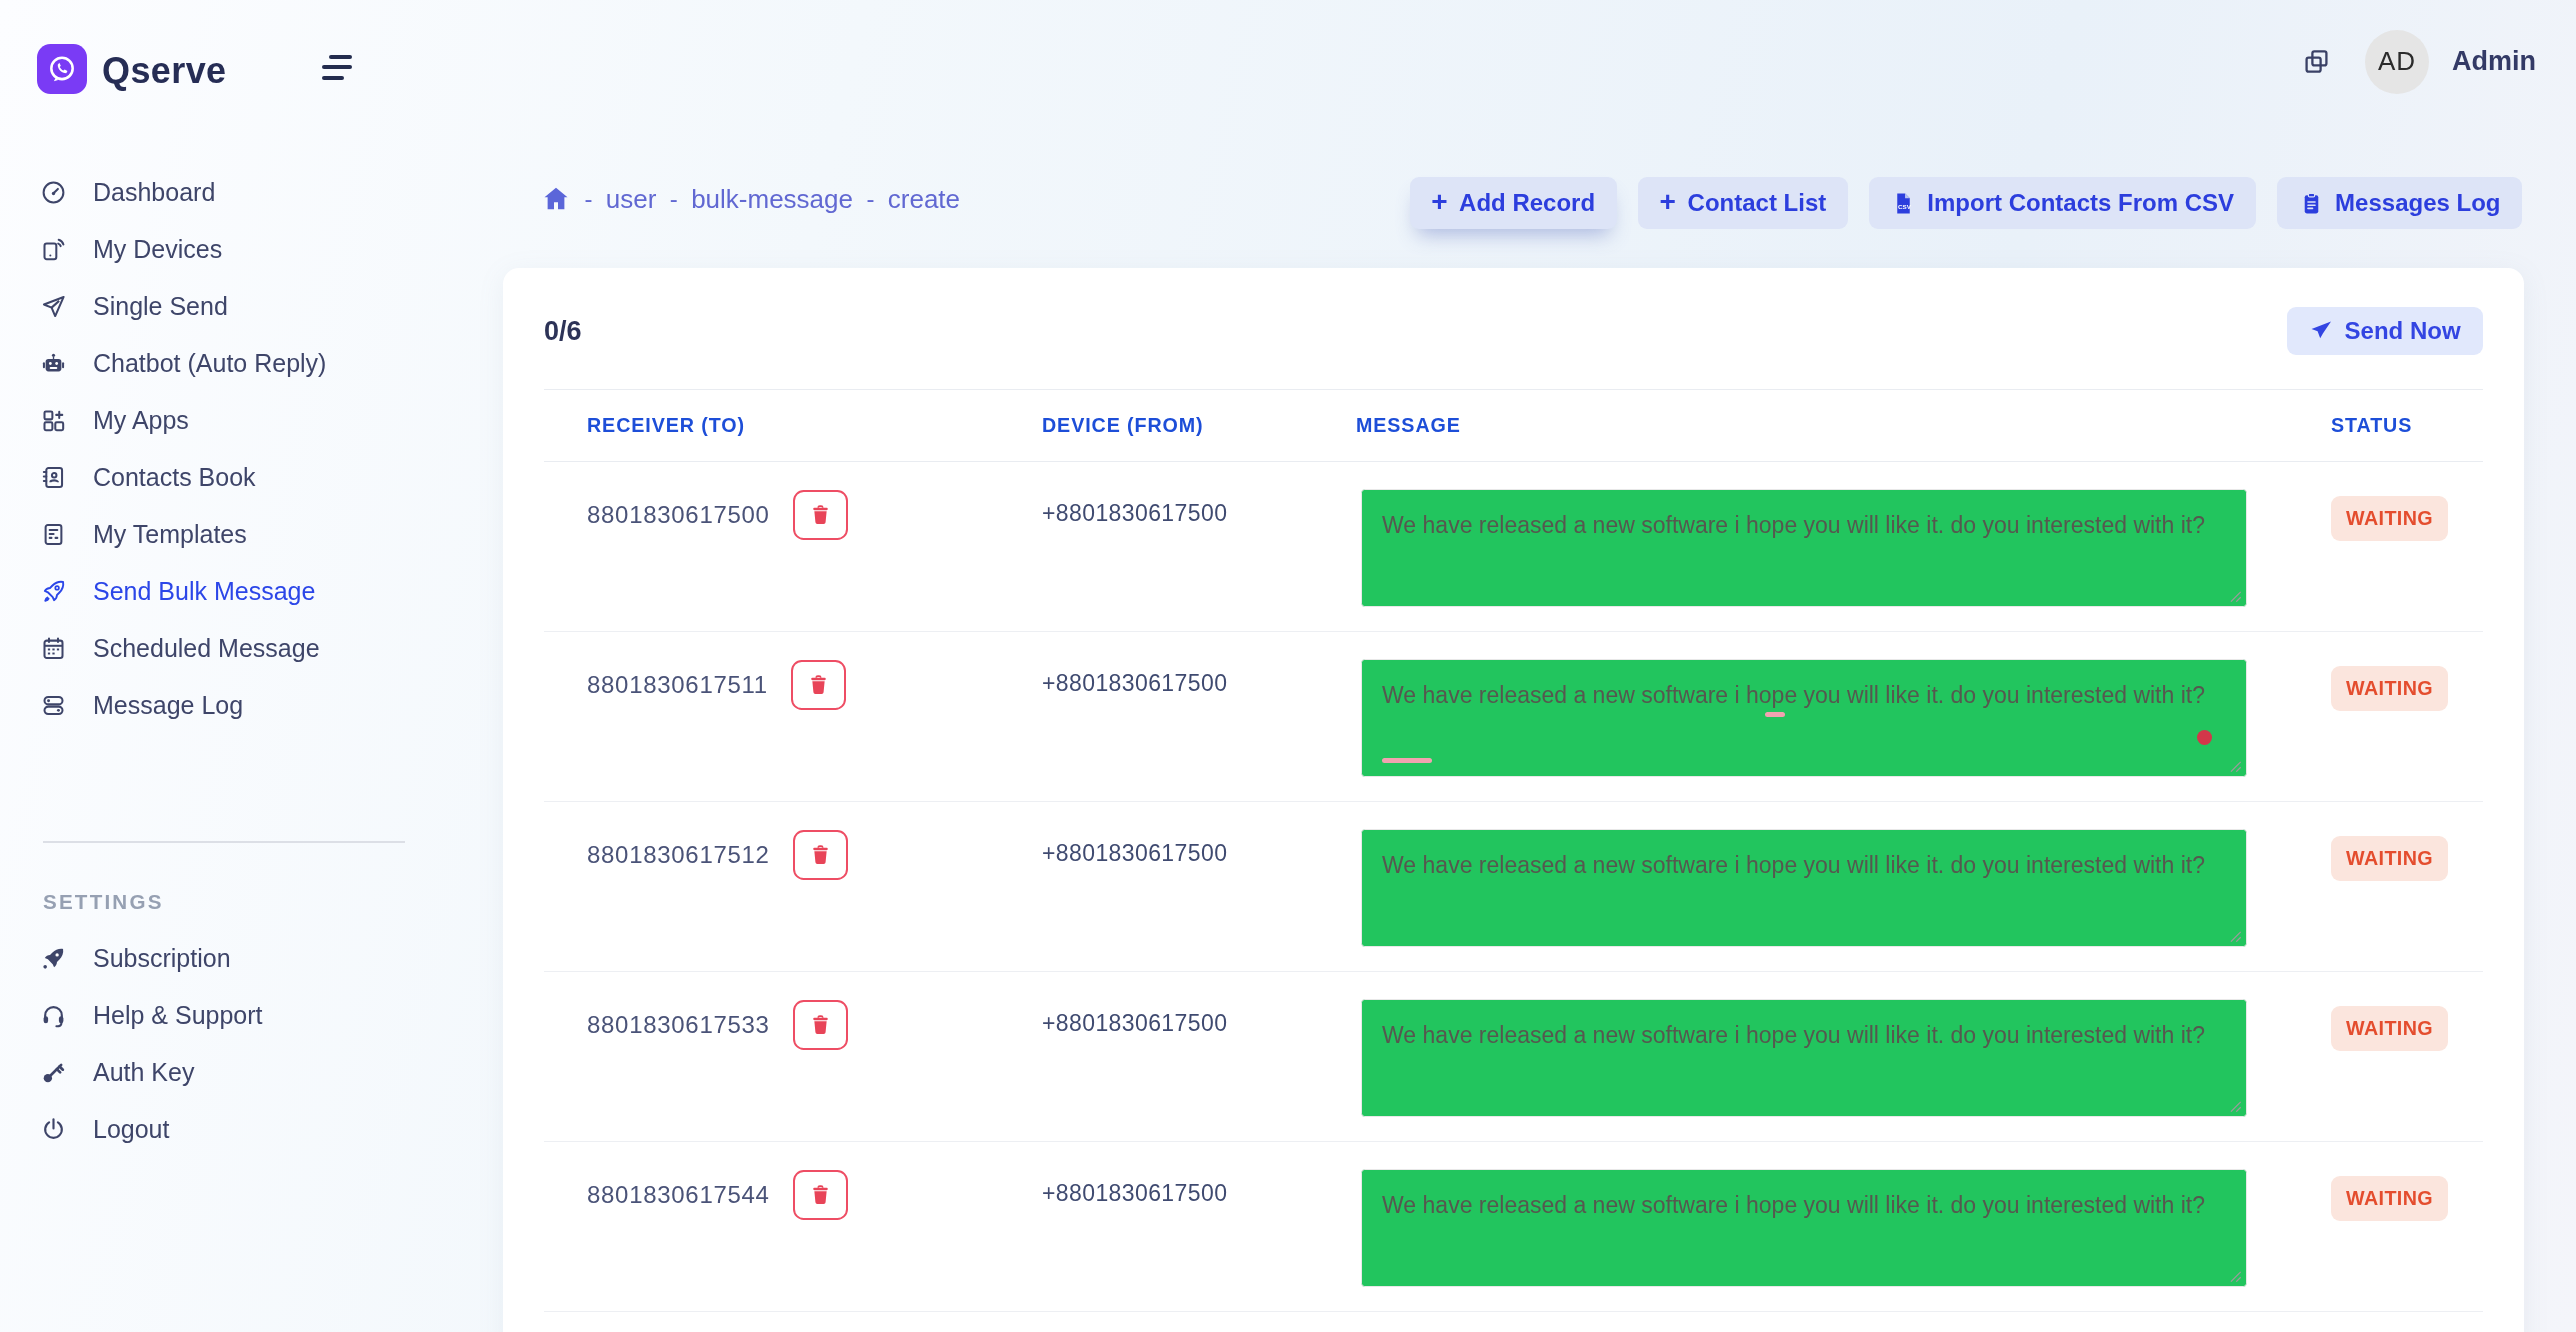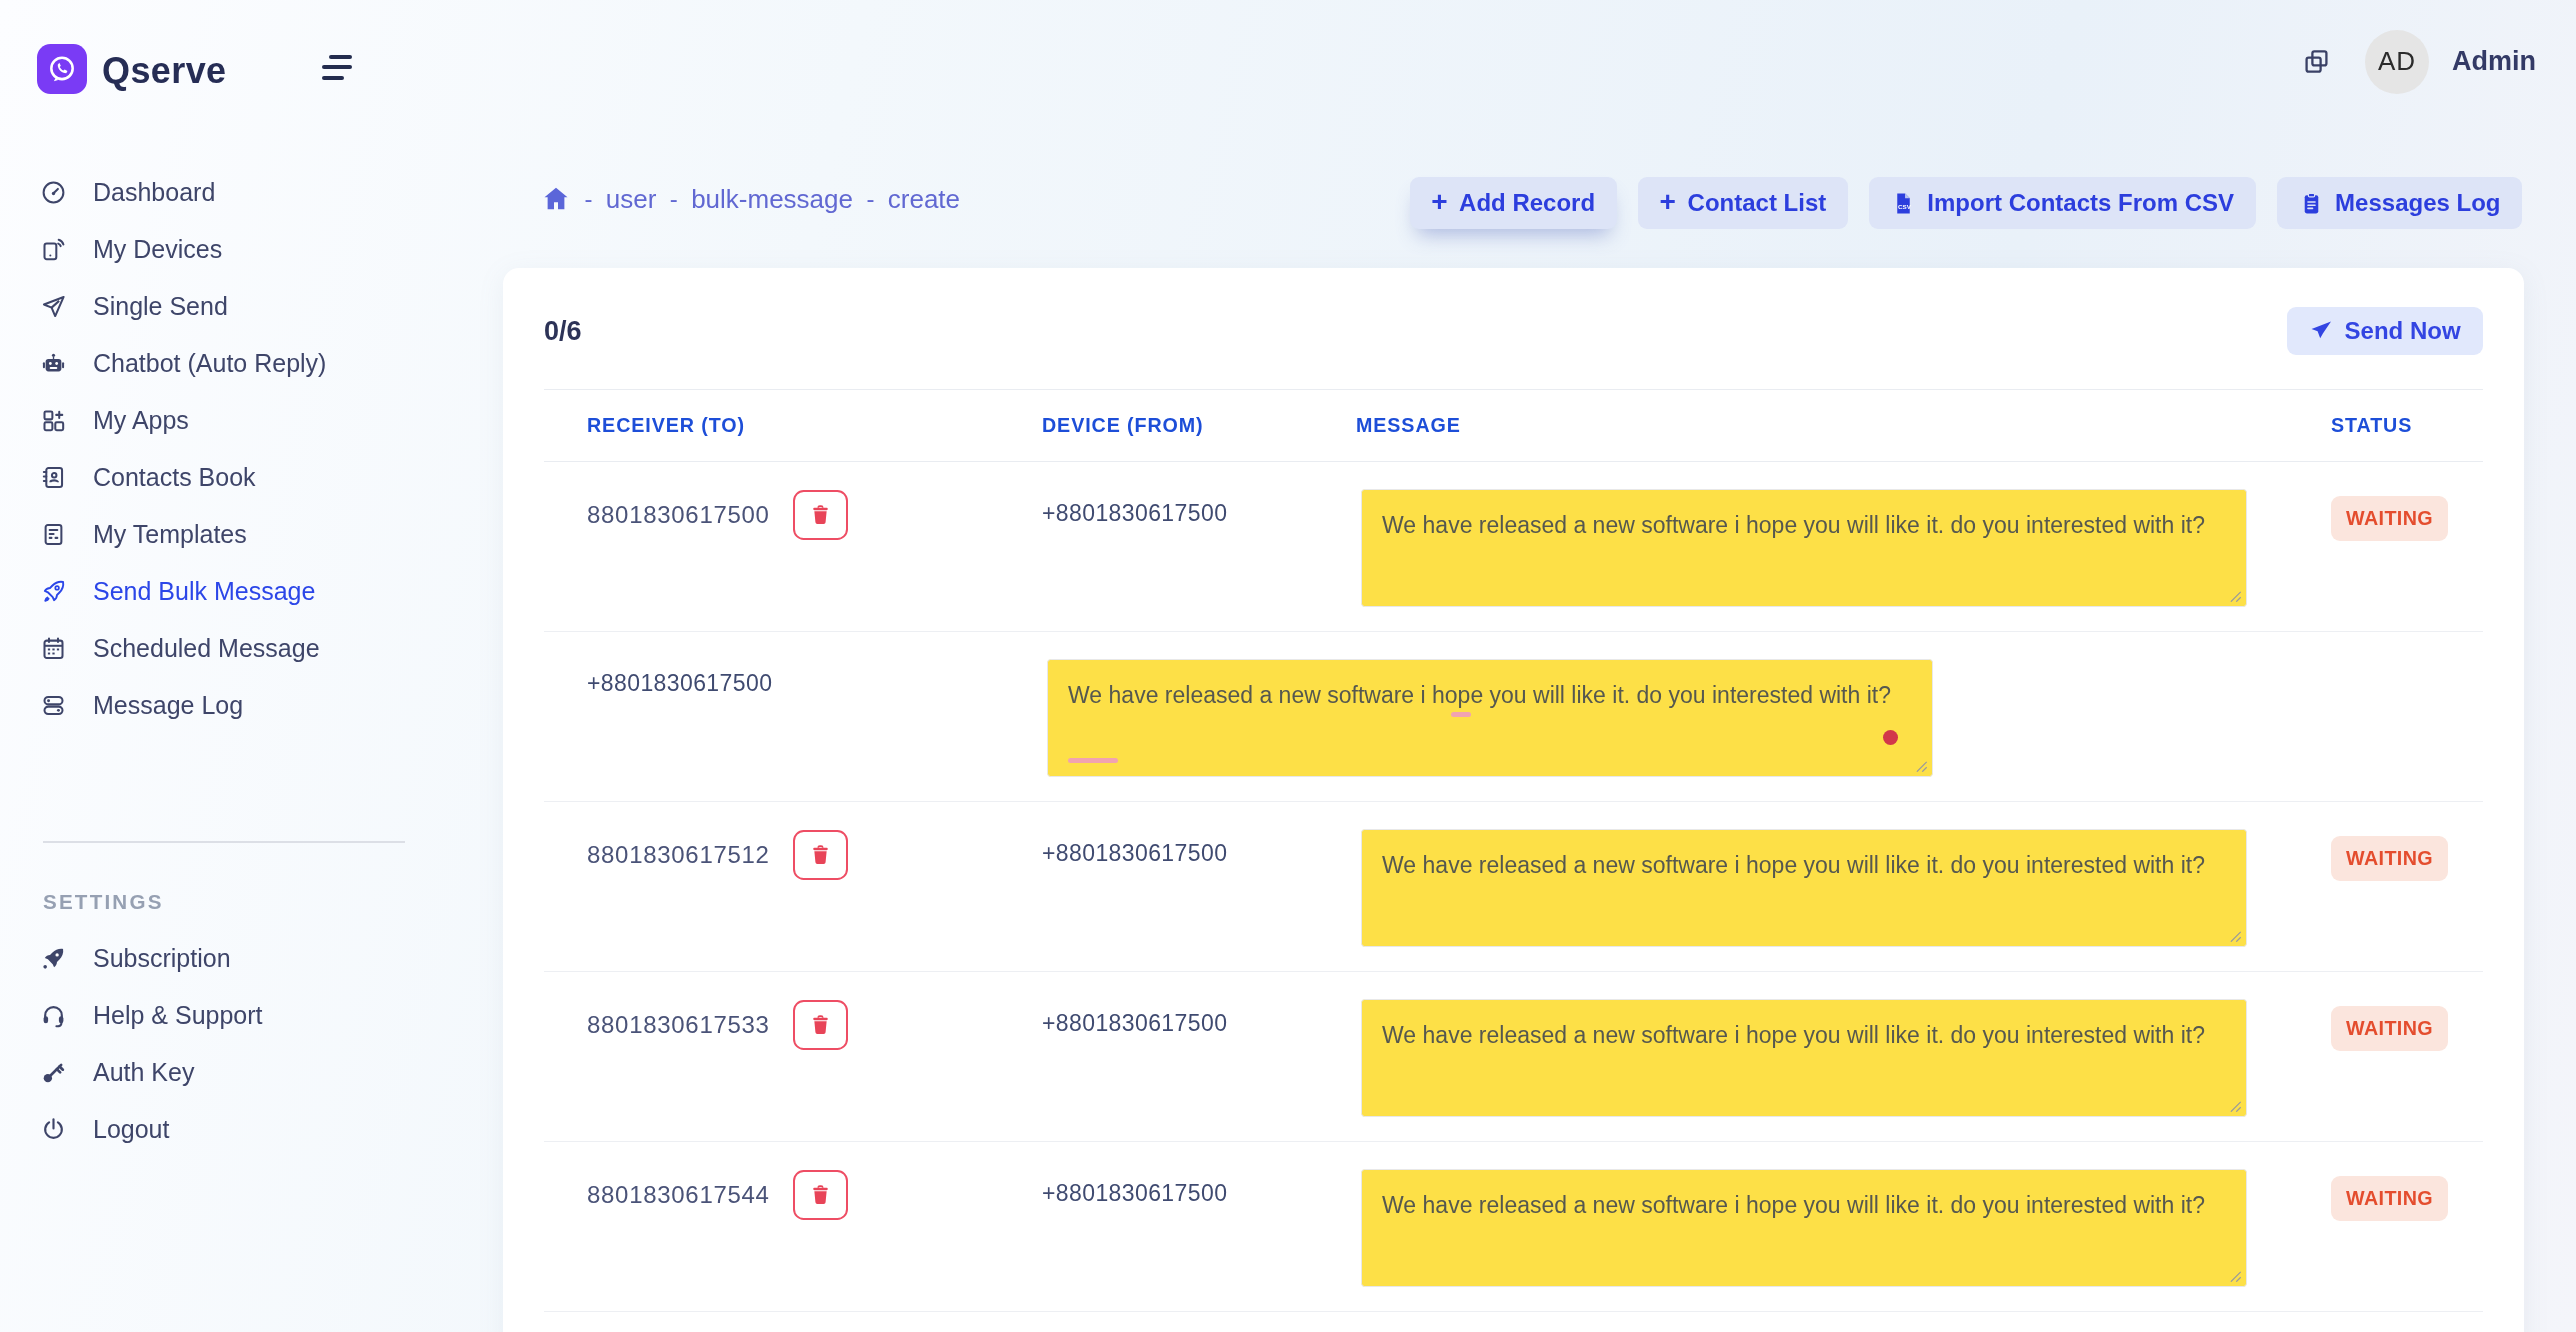--- a/index.html
+++ b/index.html
@@ -61,21 +61,21 @@
   .thead, .trow { margin:0 41px; display:grid; grid-template-columns:455px 314px 975px 1fr;
     padding-left:43px; align-items:center; }
   .thead { height:72px; border-bottom:1.8px solid #e9ecf1; }
   .th { font-size:19.7px; font-weight:600; letter-spacing:0.9px; color:#1d4ed8; }
   .trow { height:170px; border-bottom:1.8px solid #edeff3; align-items:start; padding-top:27px; }
   .cell-receiver { display:flex; align-items:center; gap:23px; height:52px; }
   .receiver { font-size:24px; font-weight:500; letter-spacing:0.7px; color:#4a5378; }
   .trash-btn { width:55px; height:50px; border:2.2px solid #ee4d64; border-radius:10.7px; background:#fff;
     display:flex; align-items:center; justify-content:center; color:#e84458; cursor:pointer; flex:none; }
   .device { display:block; margin-top:10.7px; font-size:23px; font-weight:500; letter-spacing:0.4px; color:#3f4a70; }
-  .msg-box { position:relative; width:886px; height:118px; margin-left:5.4px; background:#fde047;
+  .msg-box { position:relative; width:886px; height:118px; margin-left:5.4px; background:#22c55e;
     border:0.9px solid #e8e8e8; border-radius:3.6px; padding:11.6px 19.7px; font-size:23px; line-height:47px;
     color:#56584f; overflow:hidden; cursor:text; }
   .resize-handle { position:absolute; right:4.5px; bottom:3.6px; display:flex; }
   .mark { position:absolute; height:5.4px; border-radius:2.7px; background:#f1a3b0; }
   .mark-i { left:403px; top:52px; width:19.7px; }
   .mark-with { left:19.7px; top:98px; width:50px; }
   .mark-dot { position:absolute; left:835px; top:70px; width:15px; height:15px; border-radius:50%; background:#d2374a; }
   .badge { display:inline-block; margin-top:7.2px; padding:10.7px 15px; border-radius:9px; background:#fbe5dd;
     color:#e44d2e; font-size:19.7px; font-weight:600; letter-spacing:0.4px; }
 </style>
@@ -372,20 +372,32 @@
                 </svg>
               </span>
             </div>
           </div>
           <div class="cell">
             <span class="badge">WAITING</span>
           </div>
         </div>
 
         <div class="trow">
+          <div class="cell cell-receiver">
+            <span class="receiver">8801830617511</span>
+            <button class="trash-btn">
+              <span style="display:flex;">
+                <svg width="23" height="23" viewBox="0 0 24 24">
+                  <path d="M5.6 7.6 h12.8 l-1.1 11.5 a2 2 0 0 1-2 1.8 H8.7 a2 2 0 0 1-2-1.8 Z" fill="currentColor"></path>
+                  <rect x="4.4" y="4" width="15.2" height="2.4" rx="1.2" fill="currentColor"></rect>
+                  <path d="M9.6 4 c0-1 .8-1.8 1.8-1.8 h1.2 c1 0 1.8.8 1.8 1.8" fill="none" stroke="currentColor" stroke-width="1.6"></path>
+                </svg>
+              </span>
+            </button>
+          </div>
           <div class="cell">
             <span class="device">+8801830617500</span>
           </div>
           <div class="cell">
             <div class="msg-box">
               <span class="msg-text">We have released a new software i hope you will like it. do you interested with it?</span>
               <i class="mark mark-i"></i>
               <i class="mark mark-with"></i>
               <i class="mark-dot"></i>
               <span class="resize-handle">

